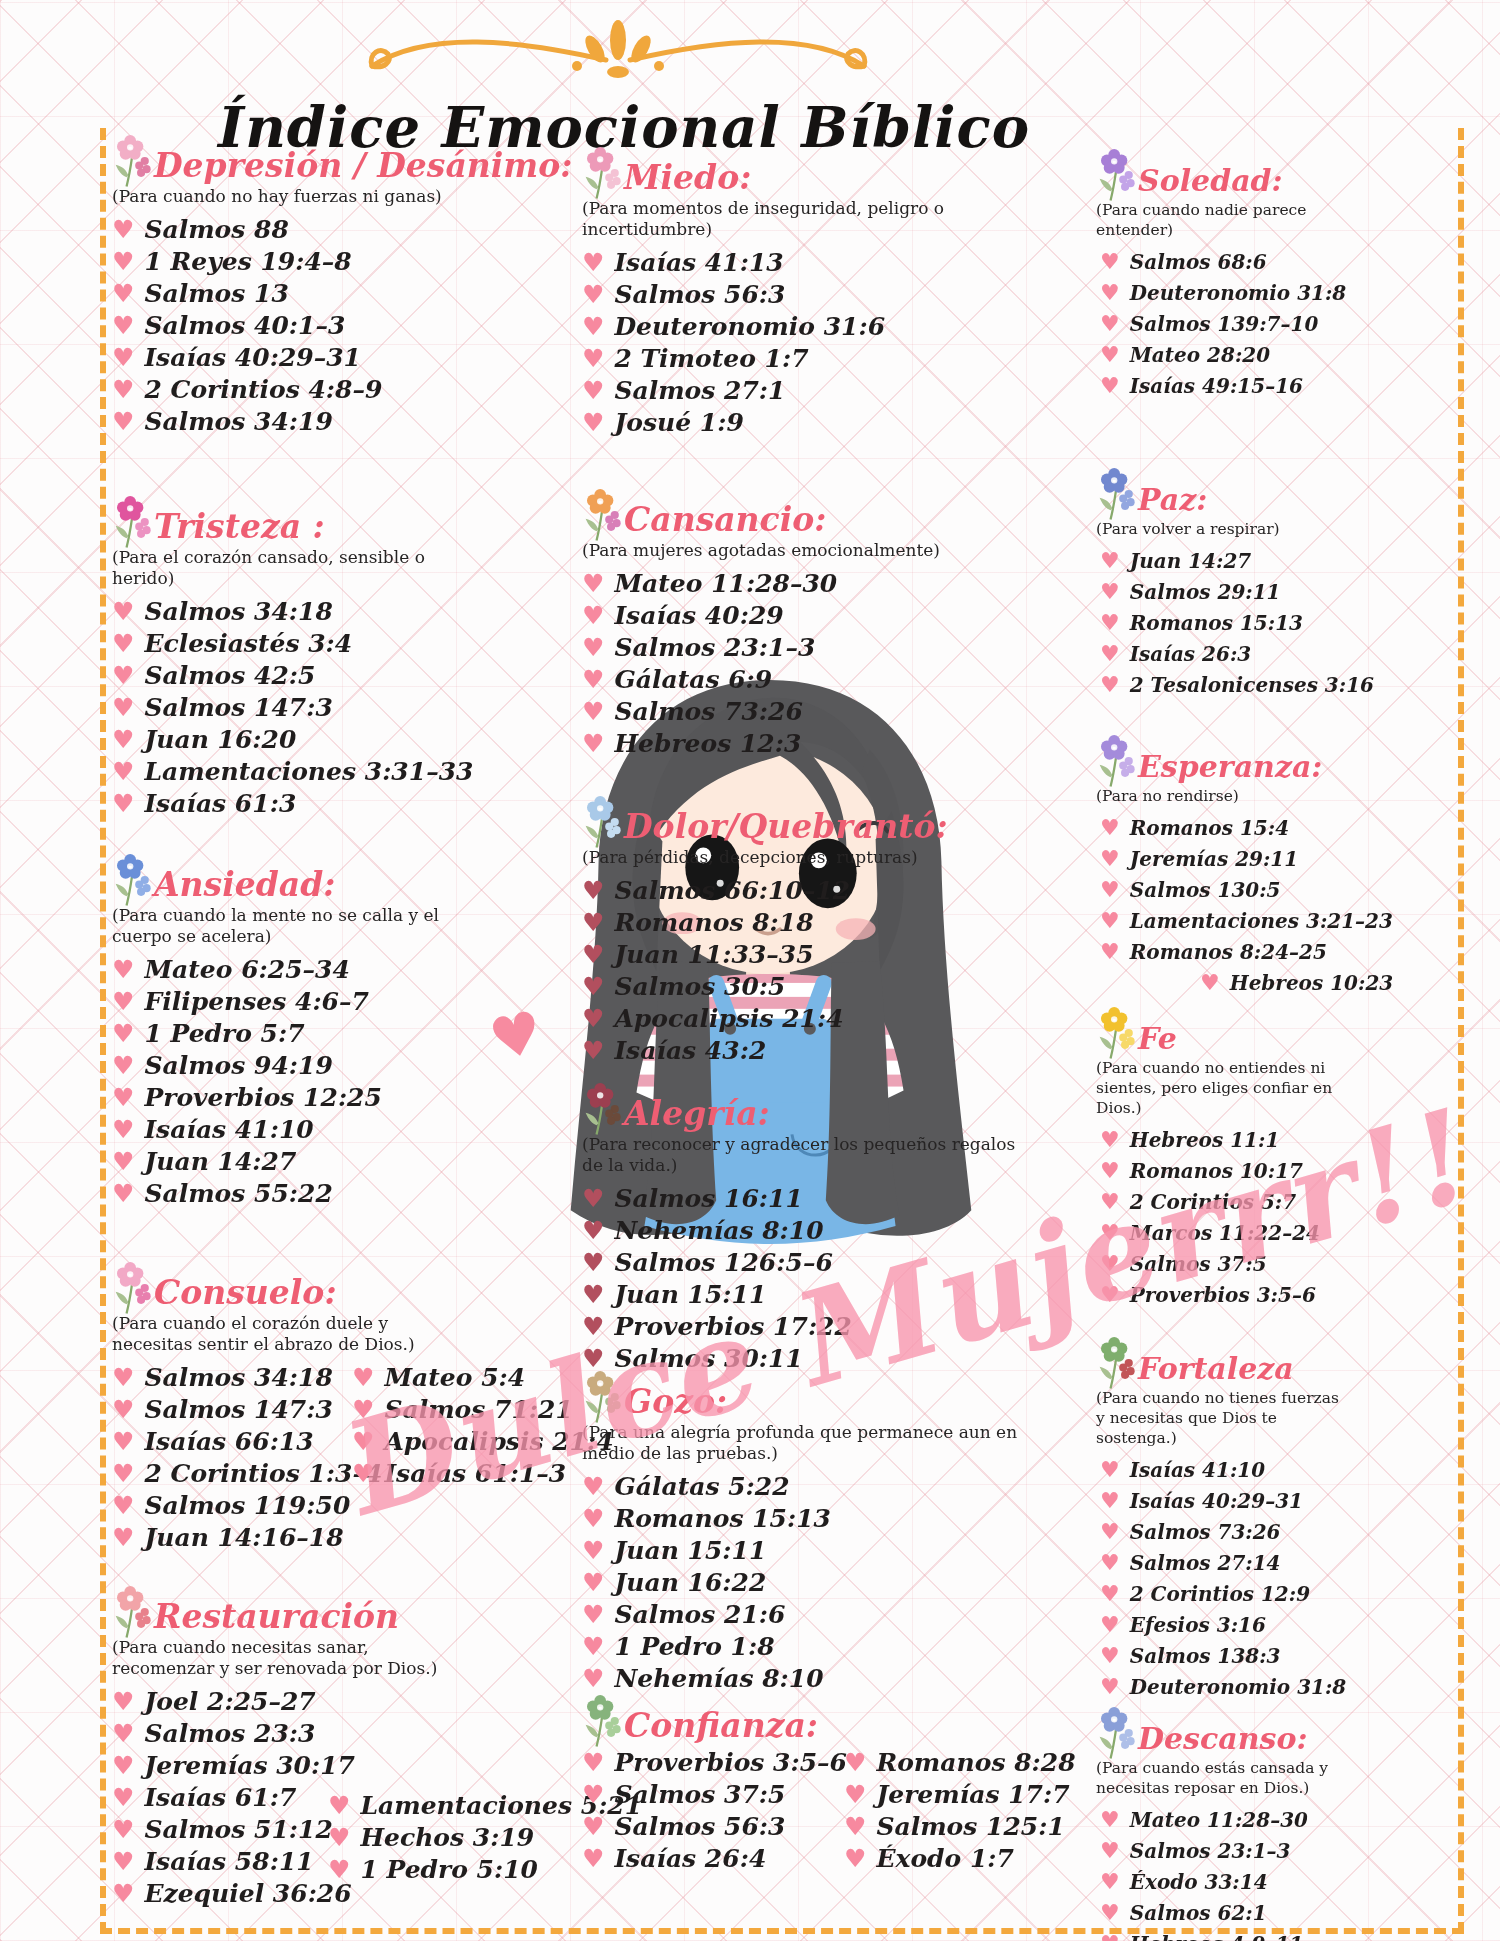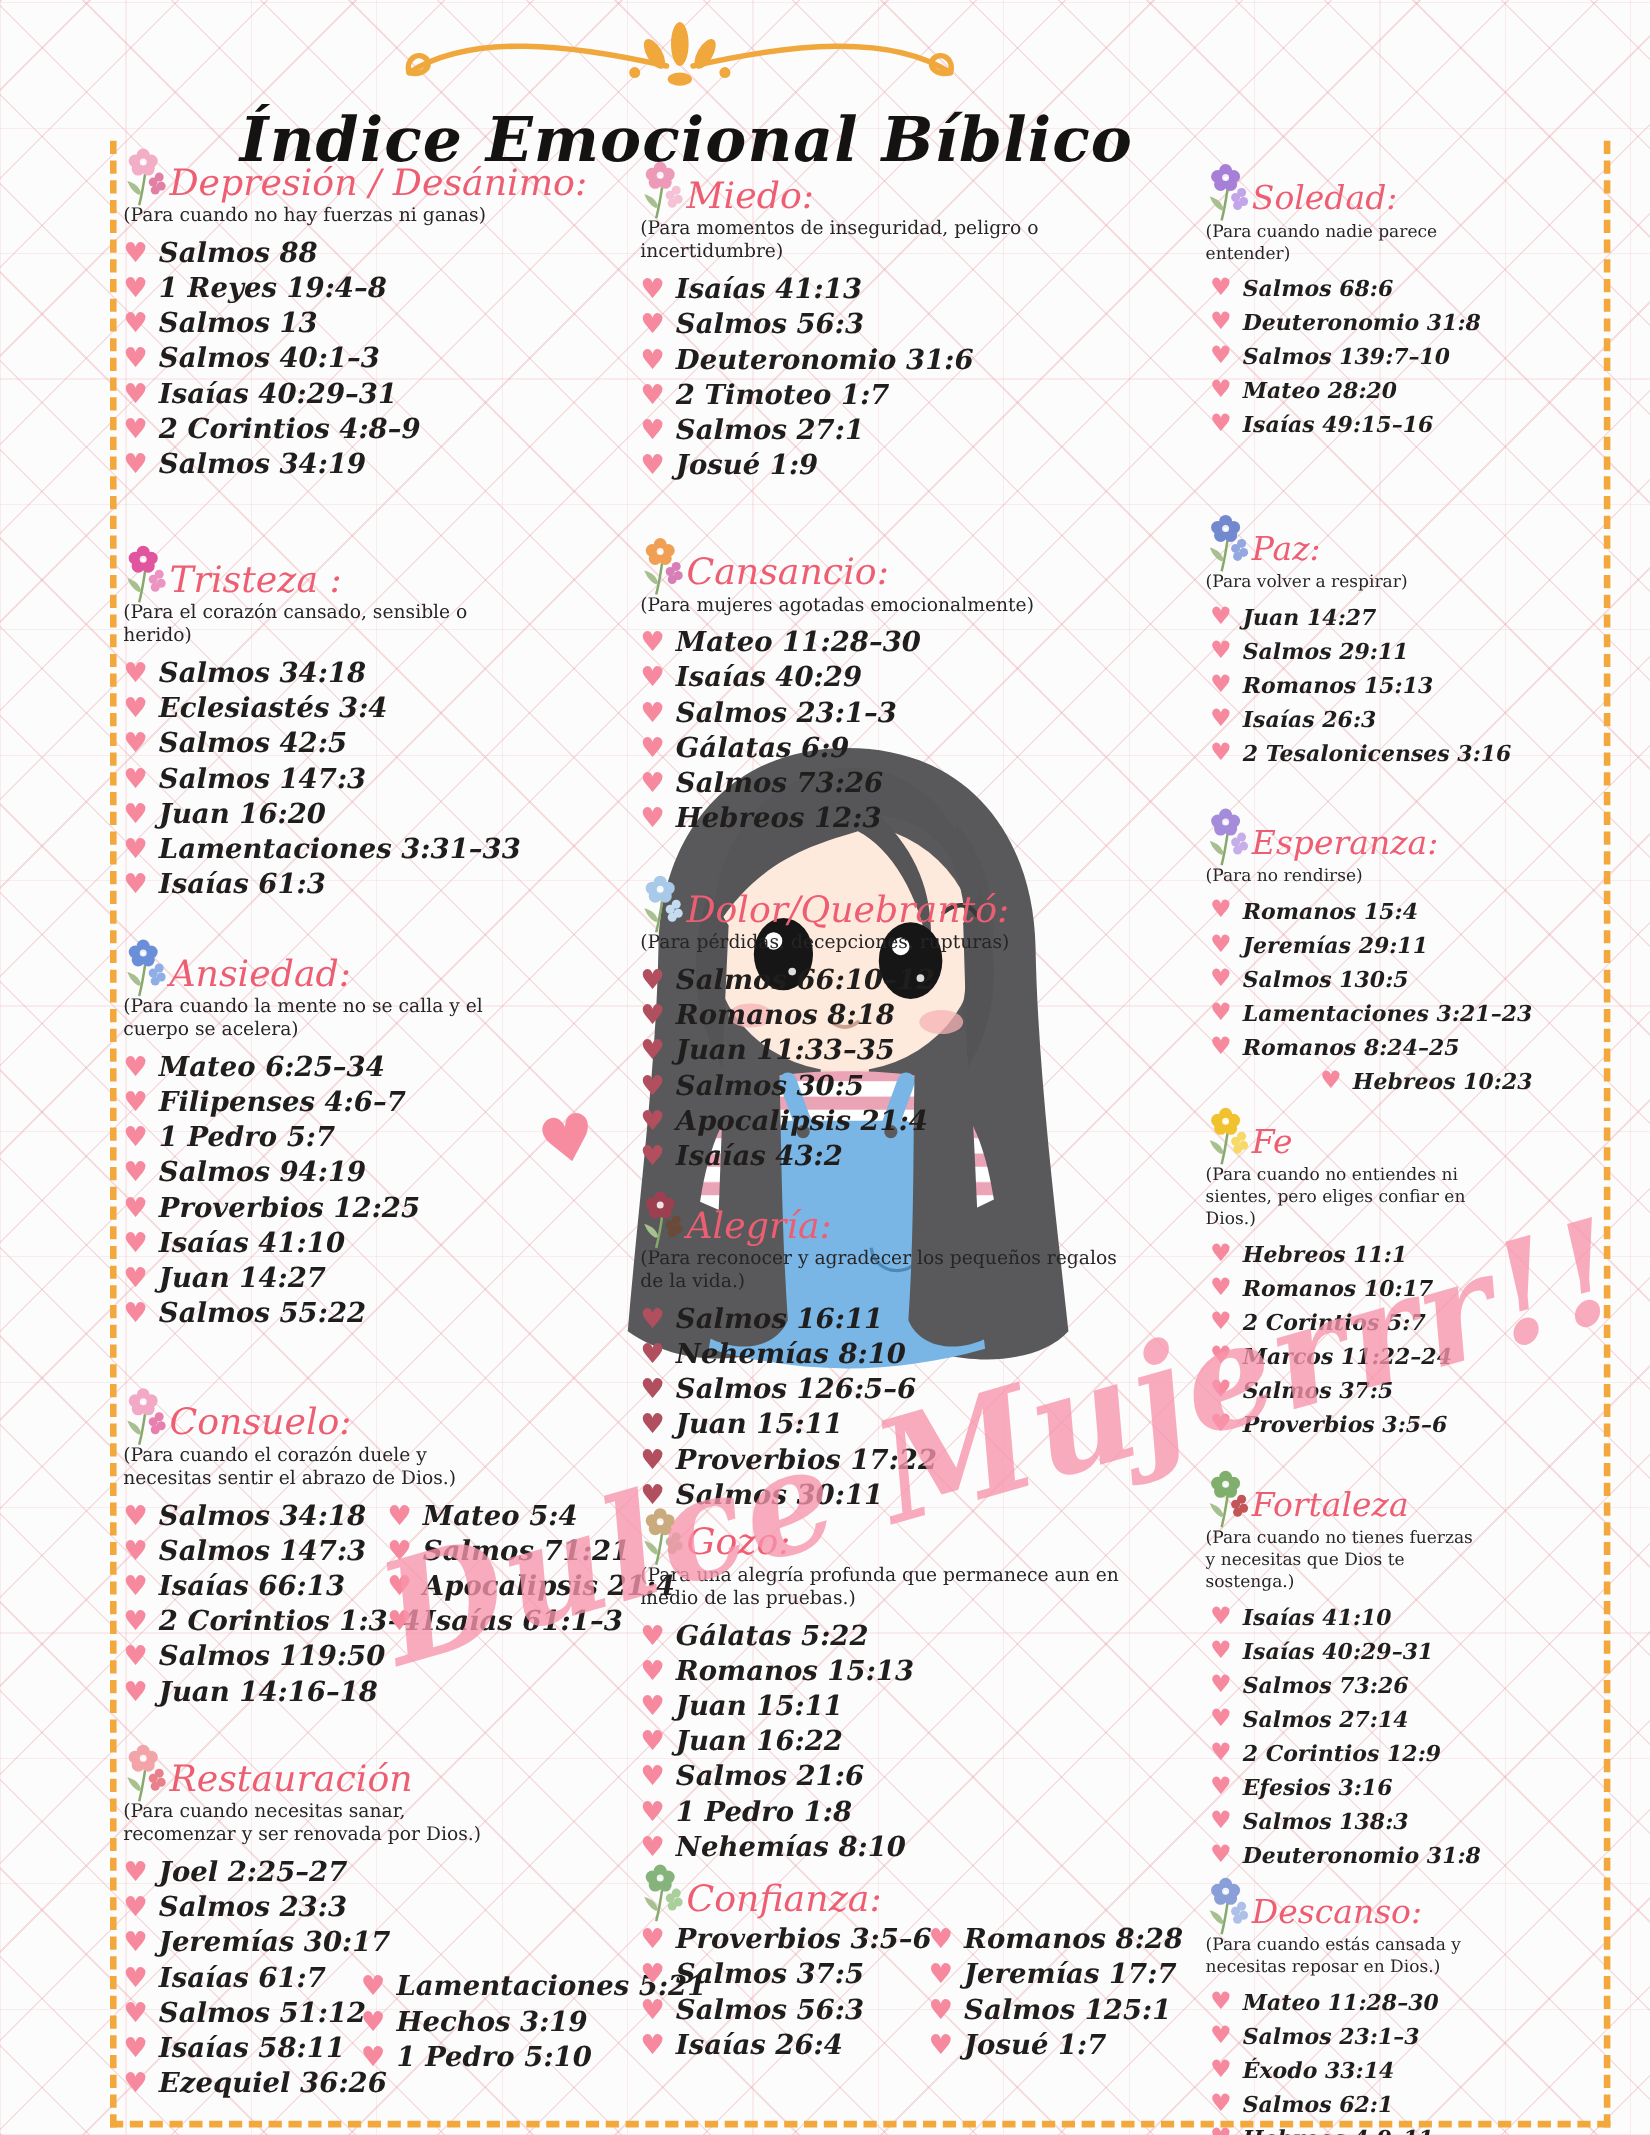--- a/index.html
+++ b/index.html
@@ -27,21 +27,21 @@
   #col-left{left:112px;top:138px;width:360px;}
   #col-center{left:582px;top:150px;width:440px;}
   #col-right{left:1096px;top:152px;width:250px;}
 
   .section{display:block;}
   .sec-head{display:flex;align-items:flex-end;gap:2px;height:44px;margin-bottom:4px;}
   .flower{width:40px;height:58px;margin-bottom:-8px;flex:0 0 auto;}
   .flower .p{fill:var(--flower,#f2a9c6);}
   .flower .p2{fill:var(--flower2,#e87fae);}
   .sec-title{
-    margin:0;font-size:33px;font-weight:normal;font-style:italic;color:#ee5e73;
+    margin:0;font-size:33px;font-weight:bold;font-style:italic;color:#ee5e73;
     white-space:nowrap;line-height:1;
   }
   .sec-desc{margin:2px 0 6px 0;font-size:17px;line-height:21px;color:#262424;}
   .verses-wrap{display:flex;align-items:flex-start;}
   ul.verses{list-style:none;margin:0;padding:0;}
   .verses-left{margin-left:8px;flex:0 0 auto;}
   .verses-right{flex:0 0 auto;}
   .verse{display:flex;align-items:center;gap:10px;height:32px;white-space:nowrap;}
   .heart{color:var(--heart,#f7899f);font-size:25px;line-height:1;
     font-family:"DejaVu Sans","Liberation Sans",sans-serif;}
@@ -742,21 +742,21 @@
           <li class="verse">
     <span class="heart">♥</span>
     <span class="ref">Jeremías 17:7</span>
   </li>
           <li class="verse">
     <span class="heart">♥</span>
     <span class="ref">Salmos 125:1</span>
   </li>
           <li class="verse">
     <span class="heart">♥</span>
-    <span class="ref">Josué 1:7</span>
+    <span class="ref">Éxodo 1:7</span>
   </li>
         </ul>
     </div>
   </section>
   </div>
 <div class="col" id="col-right">
     <section class="section sec-soledad" style="--flower: #a77fd6; --flower2: #c3a4e8; --heart: #f7899f;">
     <div class="sec-head">
       <svg class="flower" viewBox="0 0 44 60">
         <path d="M22,26 C20,40 18,50 16,58" stroke="#87a96b" stroke-width="2.5" fill="none"></path>

